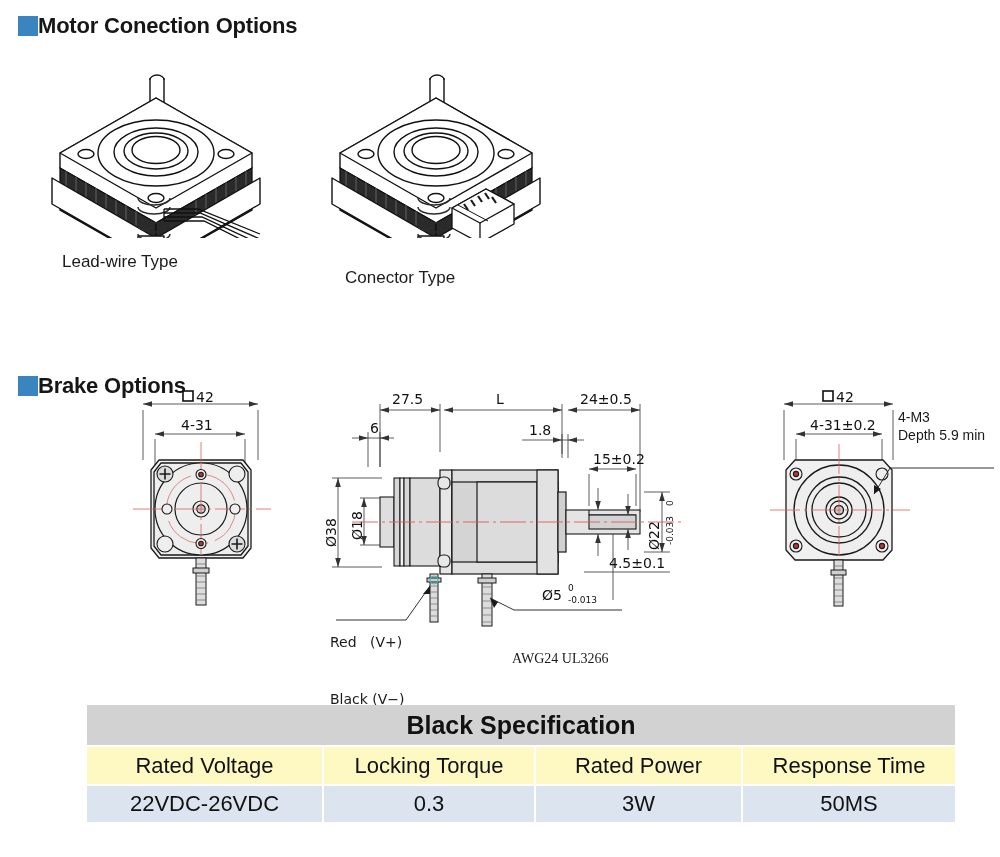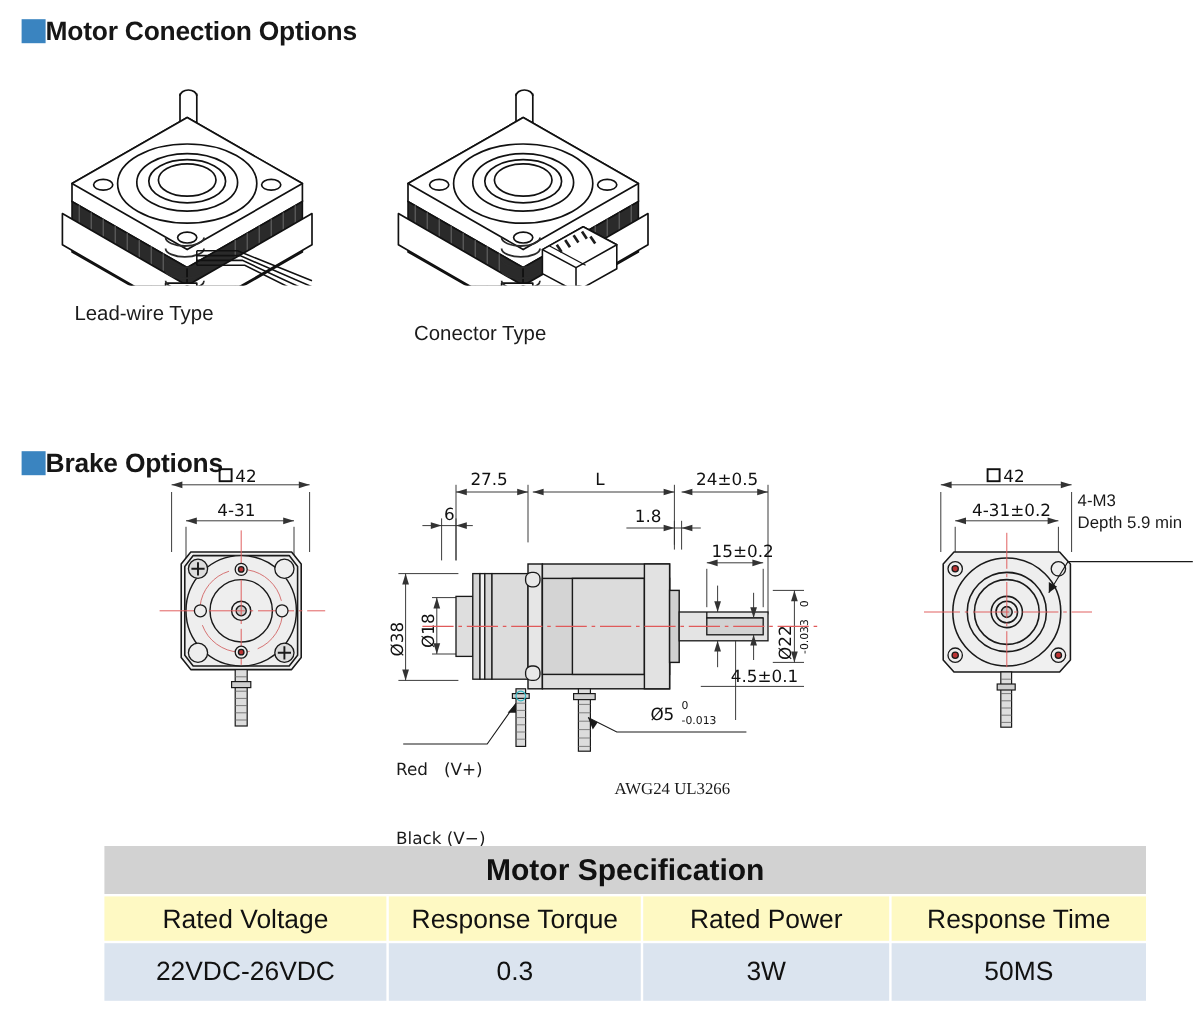--- a/index.html
+++ b/index.html
@@ -36,21 +36,21 @@
   }
   .tbl-title{
     background:#d2d2d2;height:40px;
     font-size:25px;font-weight:bold;color:#111;
   }
   .tbl-head{
     background:#fef9c3;height:37px;
     font-size:22px;color:#111;
   }
   .tbl-cell{
-    background:#dbe4ef;height:48px;
+    background:#dbe4ef;height:36px;
     font-size:22px;color:#111;
   }
 </style>
 </head>
 <body>
 
 <div class="abs sec-head" style="left:18px;top:13px;">
   <span class="sec-sq" style="background:#3a84c0;"></span>
   <span class="sec-title">Motor Conection Options</span>
 </div>
@@ -479,25 +479,25 @@
 
 <table class="spec-table">
   <colgroup>
     <col style="width:235px">
       <col style="width:210px">
       <col style="width:205px">
       <col style="width:212px">
   </colgroup>
   <tbody>
     <tr>
-      <td class="tbl-title" colspan="4">Motor Specification</td>
+      <td class="tbl-title" colspan="4">Black Specification</td>
     </tr>
     <tr>
       <td class="tbl-head">Rated Voltage</td>
-      <td class="tbl-head">Response Torque</td>
+      <td class="tbl-head">Locking Torque</td>
       <td class="tbl-head">Rated Power</td>
       <td class="tbl-head">Response Time</td>
     </tr>
     <tr>
       <td class="tbl-cell">22VDC-26VDC</td>
       <td class="tbl-cell">0.3</td>
       <td class="tbl-cell">3W</td>
       <td class="tbl-cell">50MS</td>
     </tr>
   </tbody>

